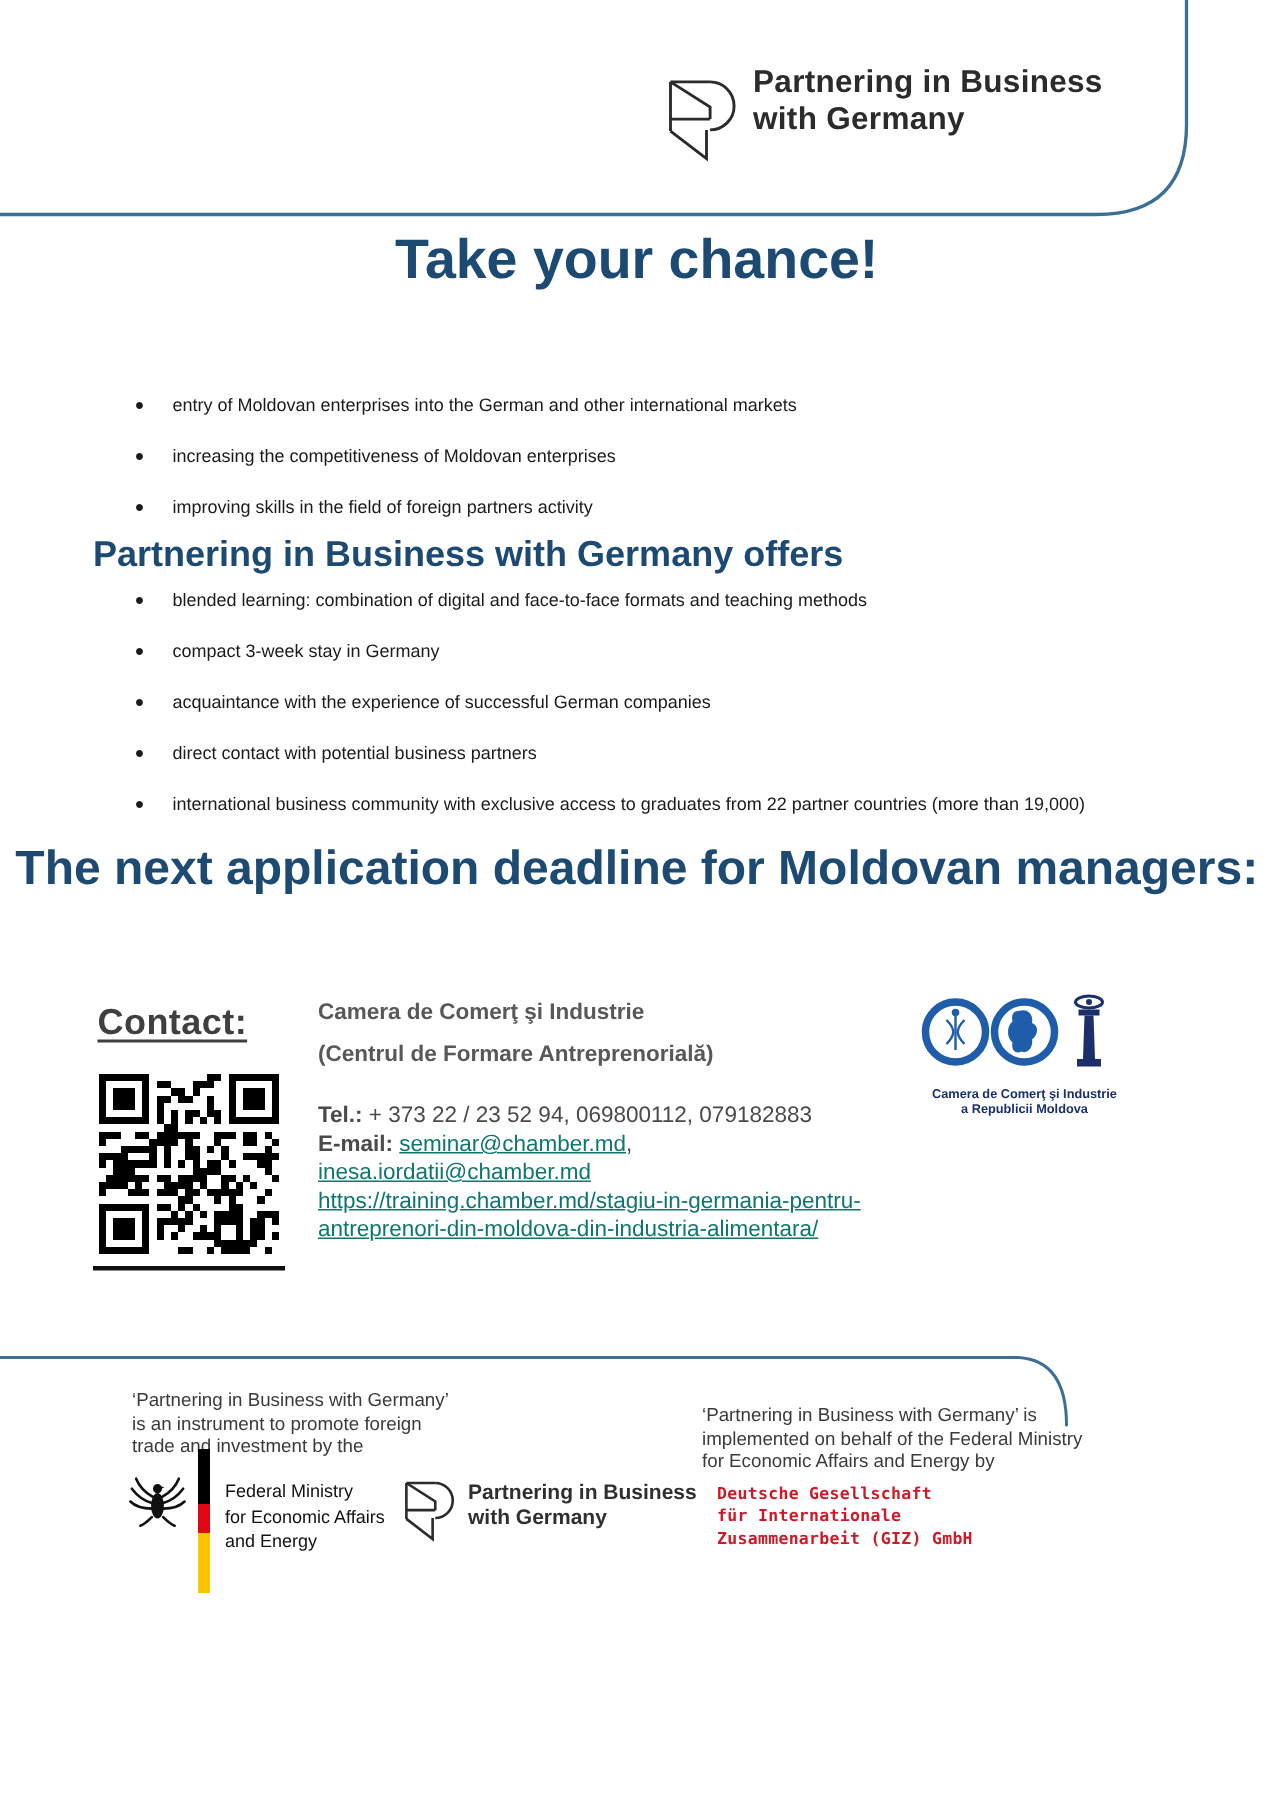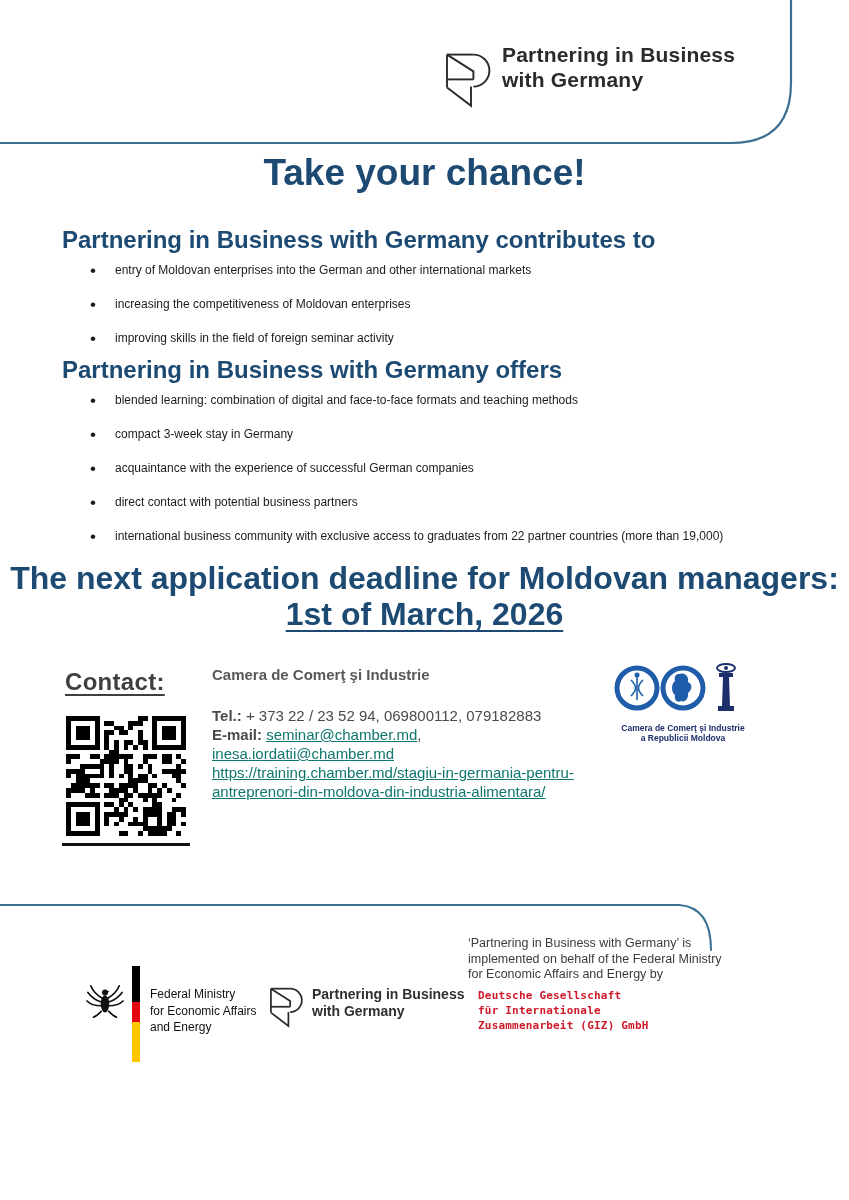--- a/index.html
+++ b/index.html
@@ -87,39 +87,37 @@
       </g>
     </svg>
     <div class="wordmark">
       <div>Partnering in Business</div>
       <div>with Germany</div>
     </div>
   </div>
 
   <div class="title">Take your chance!</div>
 
-  <div class="sec-h" style="top:226px;">Partnering in Business with Germany contributes to</div>
   <ul class="blist" style="top:258px;">
     <li>entry of Moldovan enterprises into the German and other international markets</li>
     <li>increasing the competitiveness of Moldovan enterprises</li>
-    <li>improving skills in the field of foreign seminar activity</li>
+    <li>improving skills in the field of foreign partners activity</li>
   </ul>
 
   <div class="sec-h" style="top:356px;">Partnering in Business with Germany offers</div>
   <ul class="blist" style="top:388px;">
     <li>blended learning: combination of digital and face-to-face formats and teaching methods</li>
     <li>compact 3-week stay in Germany</li>
     <li>acquaintance with the experience of successful German companies</li>
     <li>direct contact with potential business partners</li>
     <li class="narrow">international business community with exclusive access to graduates from 22 partner countries (more than 19,000)</li>
   </ul>
 
   <div class="deadline">
     <div>The next application deadline for Moldovan managers:</div>
-    <div class="dl2">1st of March, 2026</div>
   </div>
 
   <div class="contact-h">Contact:</div>
 
   <div class="qr-wrap">
     <svg id="qr" width="120" height="120" viewBox="0 0 25 25" shape-rendering="crispEdges">
         <rect x="0" y="0" width="1" height="1" fill="#000"></rect>
         <rect x="1" y="0" width="1" height="1" fill="#000"></rect>
         <rect x="2" y="0" width="1" height="1" fill="#000"></rect>
         <rect x="3" y="0" width="1" height="1" fill="#000"></rect>
@@ -430,20 +428,21 @@
         <rect x="18" y="24" width="1" height="1" fill="#000"></rect>
         <rect x="19" y="24" width="1" height="1" fill="#000"></rect>
         <rect x="20" y="24" width="1" height="1" fill="#000"></rect>
         <rect x="23" y="24" width="1" height="1" fill="#000"></rect>
       </svg>
     <div class="qr-rule"></div>
   </div>
 
   <div class="contact-mid">
     <div class="org">Camera de Comerţ şi Industrie</div>
+    <div class="org">(Centrul de Formare Antreprenorială)</div>
     <div class="tel-line"><span class="lbl">Tel.:</span><span> + 373 22 / 23 52 94, 069800112, 079182883</span></div>
     <div class="mail-line"><span class="lbl">E-mail:</span>
       <a href="#">seminar@chamber.md</a><span>,</span></div>
     <div class="mail-line"><a href="#">inesa.iordatii@chamber.md</a></div>
     <div class="url-line"><a href="#">https://training.chamber.md/stagiu-in-germania-pentru-</a></div>
     <div class="url-line"><a href="#">antreprenori-din-moldova-din-industria-alimentara/</a></div>
   </div>
 
   <div class="cci">
     <svg width="140" height="56" viewBox="0 0 140 56">
@@ -467,20 +466,25 @@
     <div class="cci-caption">
       <div>Camera de Comerţ şi Industrie</div>
       <div>a Republicii Moldova</div>
     </div>
   </div>
 
   <svg class="deco" style="top:902px;" width="849" height="60" viewBox="0 0 849 60">
     <path d="M0,3 L679,3 Q711,5 711,48" fill="none" stroke="#3b6f94" stroke-width="2" stroke-linecap="round"></path>
   </svg>
 
+  <div class="note note-left">
+    <div>‘Partnering in Business with Germany’</div>
+    <div>is an instrument to promote foreign</div>
+    <div>trade and investment by the</div>
+  </div>
   <div class="note note-right">
     <div>‘Partnering in Business with Germany’ is</div>
     <div>implemented on behalf of the Federal Ministry</div>
     <div>for Economic Affairs and Energy by</div>
   </div>
 
   <div class="ministry">
     <svg class="eagle" width="38" height="38" viewBox="0 0 40 40">
       <g stroke="#111" stroke-width="1.8" fill="none" stroke-linecap="round">
         <path d="M17,17 C10,13 7,9 5,4"></path>

